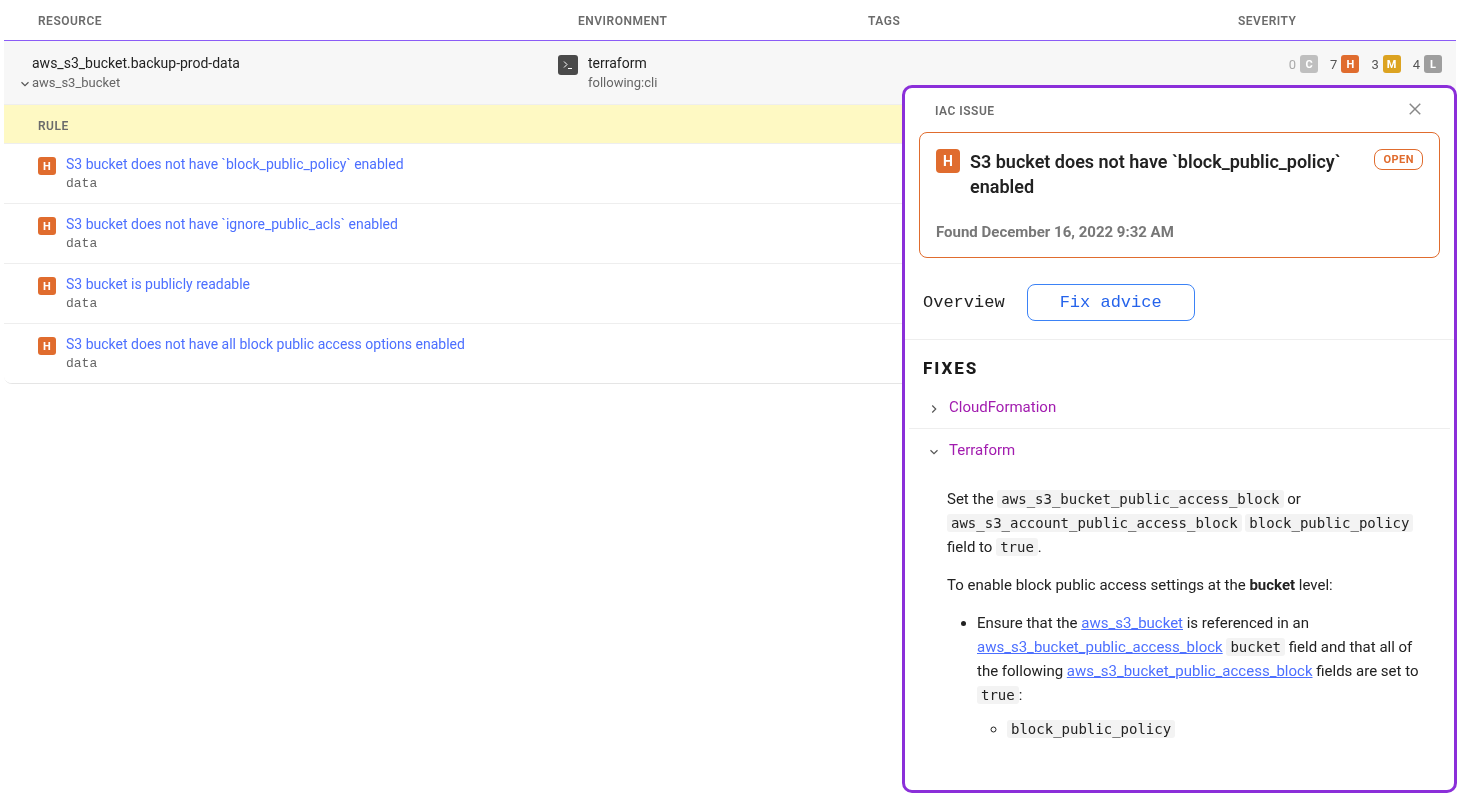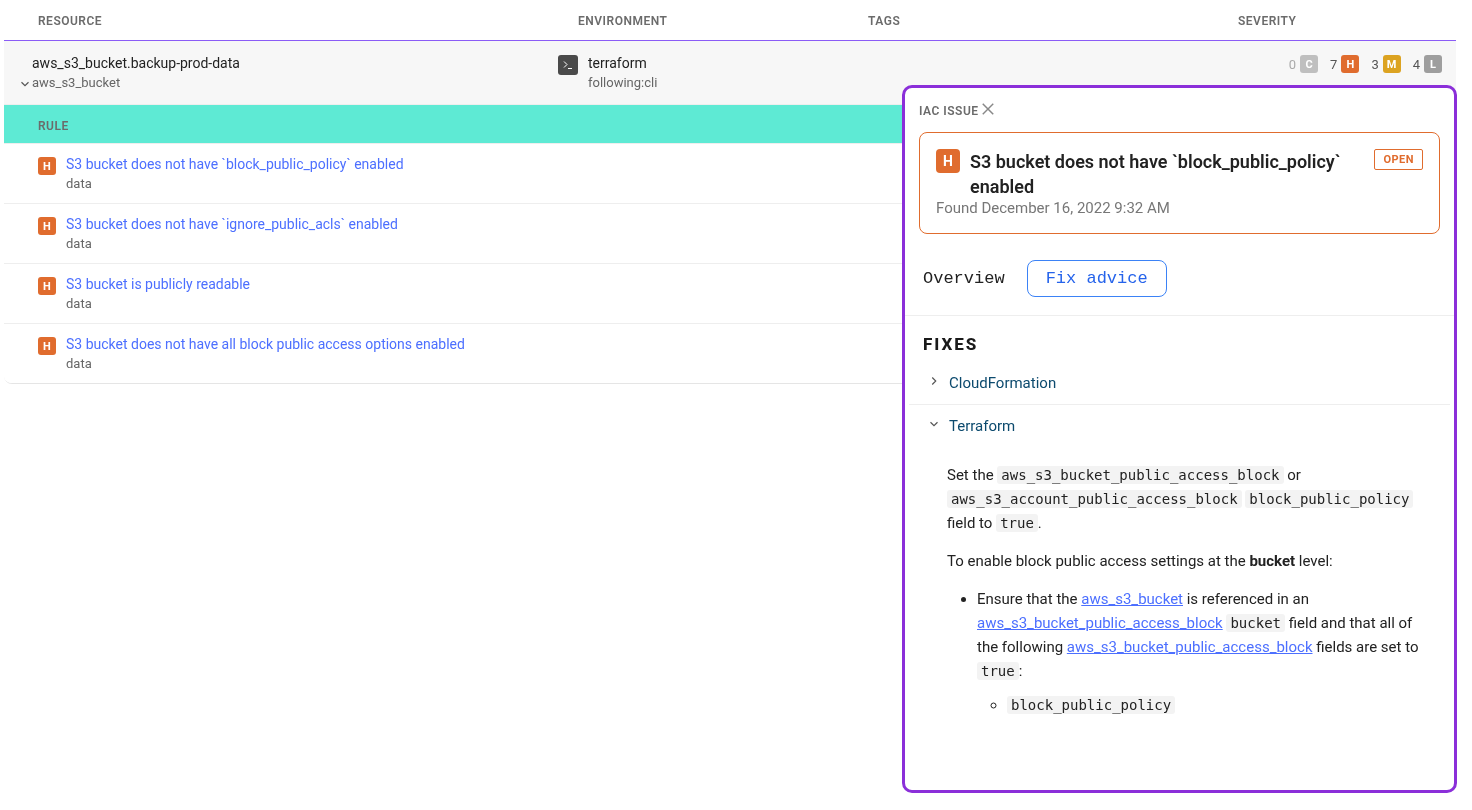--- a/index.html
+++ b/index.html
@@ -70,53 +70,53 @@
   .bg-l { background: #9e9e9e; }
   .sev-item.dim .sev-count { color:#aaa; }
 
   .rule-header {
     padding: 14px 34px 10px;
     font-size: 12px;
     font-weight: 600;
     letter-spacing: 0.5px;
     color: #6b6b6b;
     border-bottom: 1px solid #eee;
-    background: #5eead4;
+    background: #fef9c3;
   }
   .rule-row {
     display: flex; gap: 10px; align-items: flex-start;
     padding: 12px 34px;
     border-bottom: 1px solid #eee;
     background: #fff;
   }
   .rule-row:last-child { border-bottom: none; }
   .rule-badge {
     width: 18px; height: 18px; border-radius: 3px;
     display:flex; align-items:center; justify-content:center;
     font-size:11px; font-weight:700; color:#fff; margin-top:1px;
   }
   .rule-title { font-size: 14px; color: #4c6fff; }
-  .rule-sub { font-size: 13px; color: #666; margin-top: 4px; }
+  .rule-sub { font-size: 13px; color: #666; margin-top: 4px; font-family: Liberation Mono, monospace; }
 
   
   .panel {
     position: absolute;
     top: 85px;
     left: 902px;
     width: 555px;
     height: 708px;
     background: #fff;
     border: 3px solid #8b2fd9;
     border-radius: 10px;
     overflow: hidden;
     display: flex; flex-direction: column;
   }
   .panel-head {
-    display: flex; align-items: center;
-    padding: 12px 14px 10px;
+    display: flex; justify-content: space-between; align-items: center;
+    padding: 12px 30px 10px;
   }
   .panel-head .label {
     font-size: 12px; font-weight: 600; letter-spacing: 0.5px; color: #6b6b6b;
   }
   .panel-head .close { color:#888; cursor:pointer; }
   .panel-head .close svg { width:18px; height:18px; stroke:#888; stroke-width:2; }
 
   .issue-card {
     margin: 0 14px 12px;
     border: 1px solid #e06c2e;
@@ -125,35 +125,35 @@
   }
   .issue-top { display:flex; align-items:flex-start; gap:10px; }
   .issue-badge {
     width:24px; height:24px; border-radius:4px;
     background:#e06c2e; color:#fff; font-weight:700; font-size:14px;
     display:flex; align-items:center; justify-content:center;
   }
   .issue-title { font-size:18px; font-weight:600; color:#222; line-height:1.4; flex:1;}
   .open-pill {
     border:1px solid #e06c2e; color:#e06c2e; font-size:11px; font-weight:700;
-    letter-spacing:0.5px; padding:3px 8px; border-radius:2px; align-self:flex-start;
-  }
-  .issue-found { font-size:15px; color:#777; margin-top:0; }
+    letter-spacing:0.5px; padding:3px 8px; border-radius:8px; align-self:flex-start;
+  }
+  .issue-found { font-size:15px; color:#777; margin-top:24px;font-weight:bold; }
 
   .tabs { display:flex; gap:22px; padding: 14px 18px 18px; border-bottom:1px solid #eee; align-items:center;}
   .tab { font-size:17px; color:#222;font-family:Liberation Mono, monospace; }
   .tab.active {
-    border:1.5px solid #3b82f6; color:#2563eb; padding:8px 18px; border-radius:8px;
+    border:1.5px solid #3b82f6; color:#2563eb; padding:8px 32px; border-radius:8px;
   }
 
   .panel-body { padding: 16px 4px 0 4px; overflow-y:auto; flex:1;}
   .section-title { font-size:17px; font-weight:800; letter-spacing:2px; padding: 2px 14px 8px; }
   .collapsible {
-    display:flex; align-items:flex-start; gap:8px; padding: 12px 18px;
-    border-bottom:1px solid #eee; font-size:15px; color:#0c4a6e;
+    display:flex; align-items:flex-end; gap:8px; padding: 12px 18px;
+    border-bottom:1px solid #eee; font-size:15px; color:#a21caf;
   }
   .collapsible svg { width:14px; height:14px; stroke:#555; stroke-width:2; fill:none;}
   .fix-content { padding: 16px 14px 10px 38px; font-size:15px; line-height:1.6; color:#222;}
   .fix-content p { margin-bottom: 14px; }
   code {
     font-family: ui-monospace, SFMono-Regular, Menlo, monospace;
     background:#f3f3f3; padding:1px 4px; border-radius:3px; font-size:14px;
   }
   .fix-content a { color:#4c6fff; text-decoration: underline; }
   .fix-content ul { padding-left: 30px; margin-bottom:14px;}

